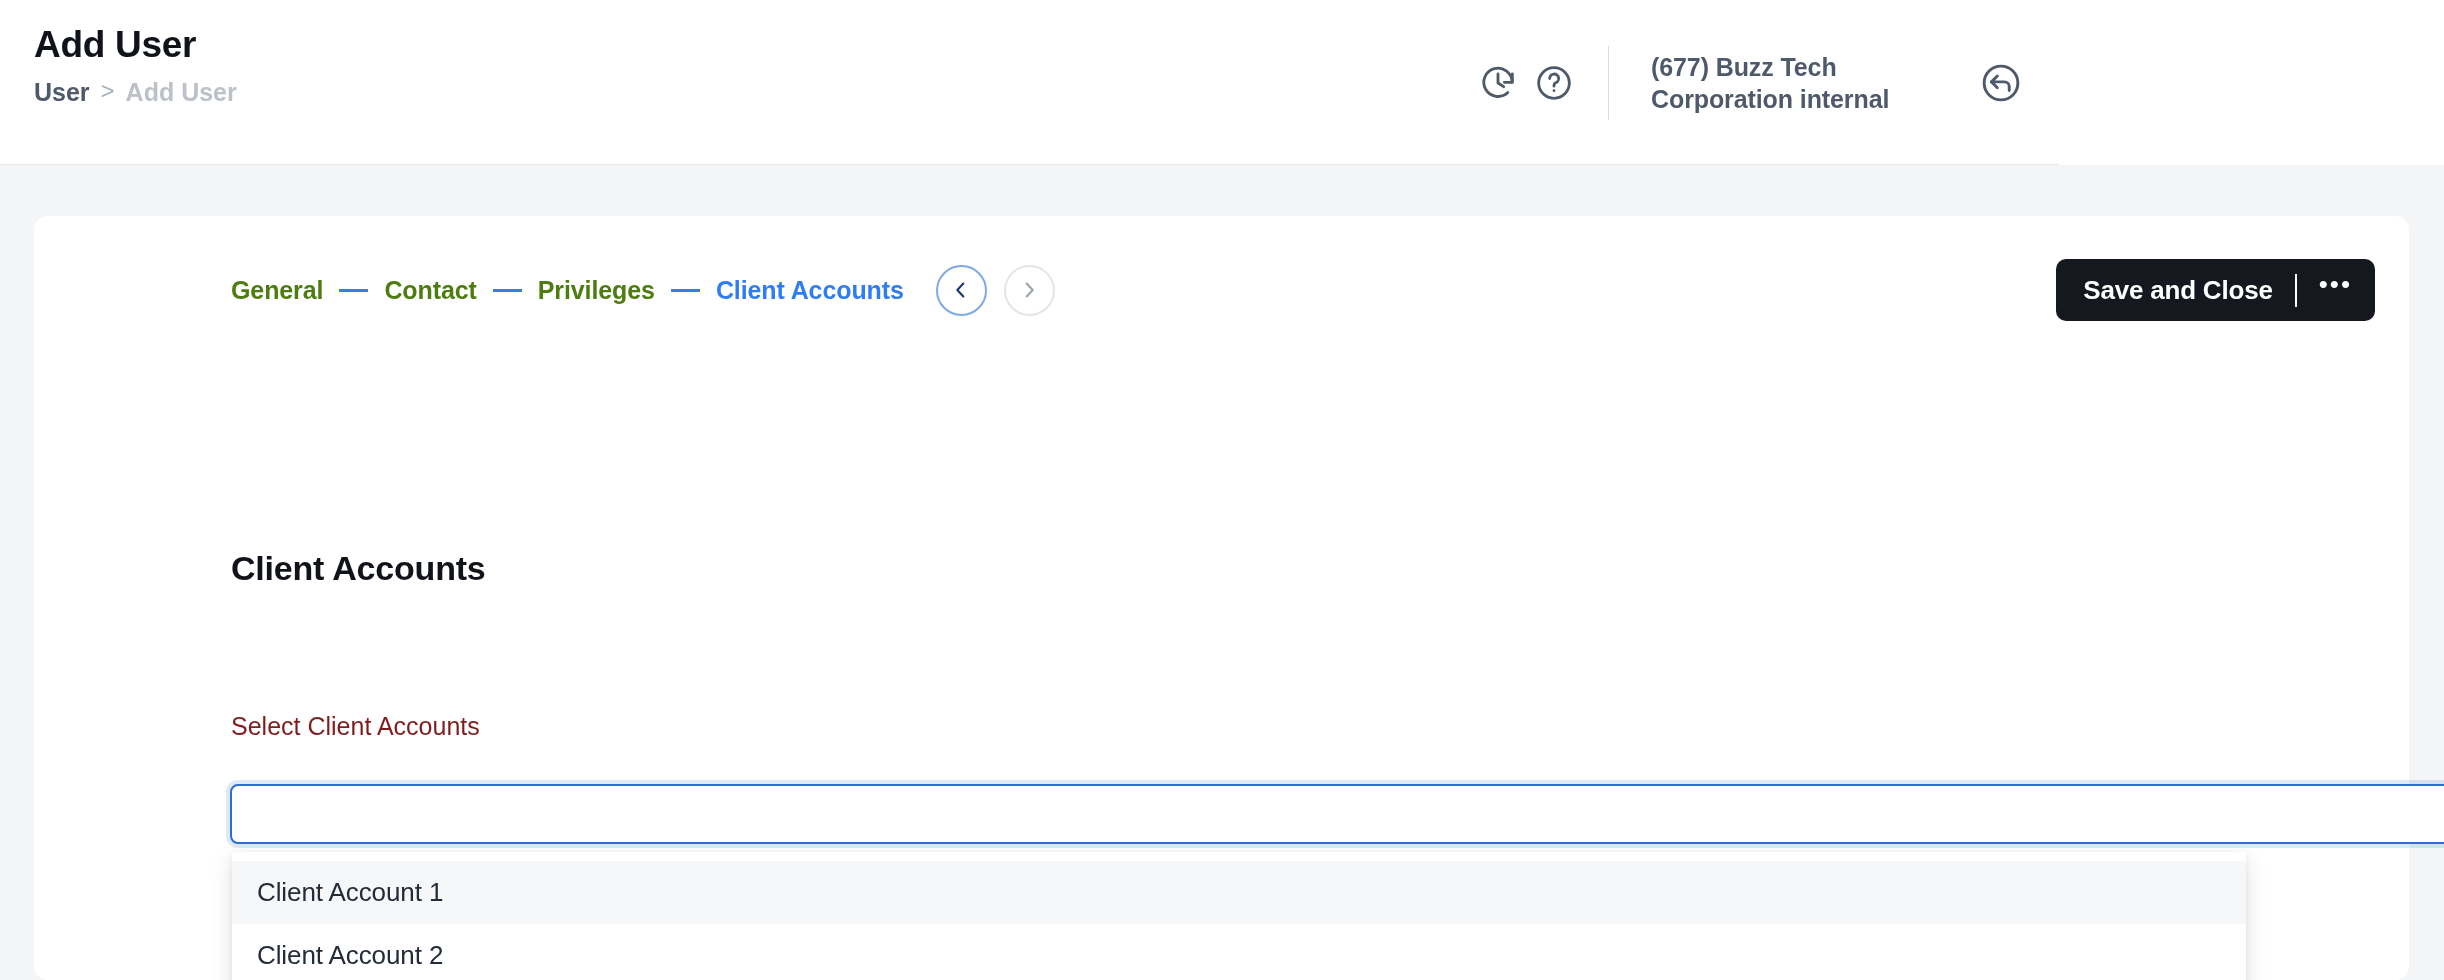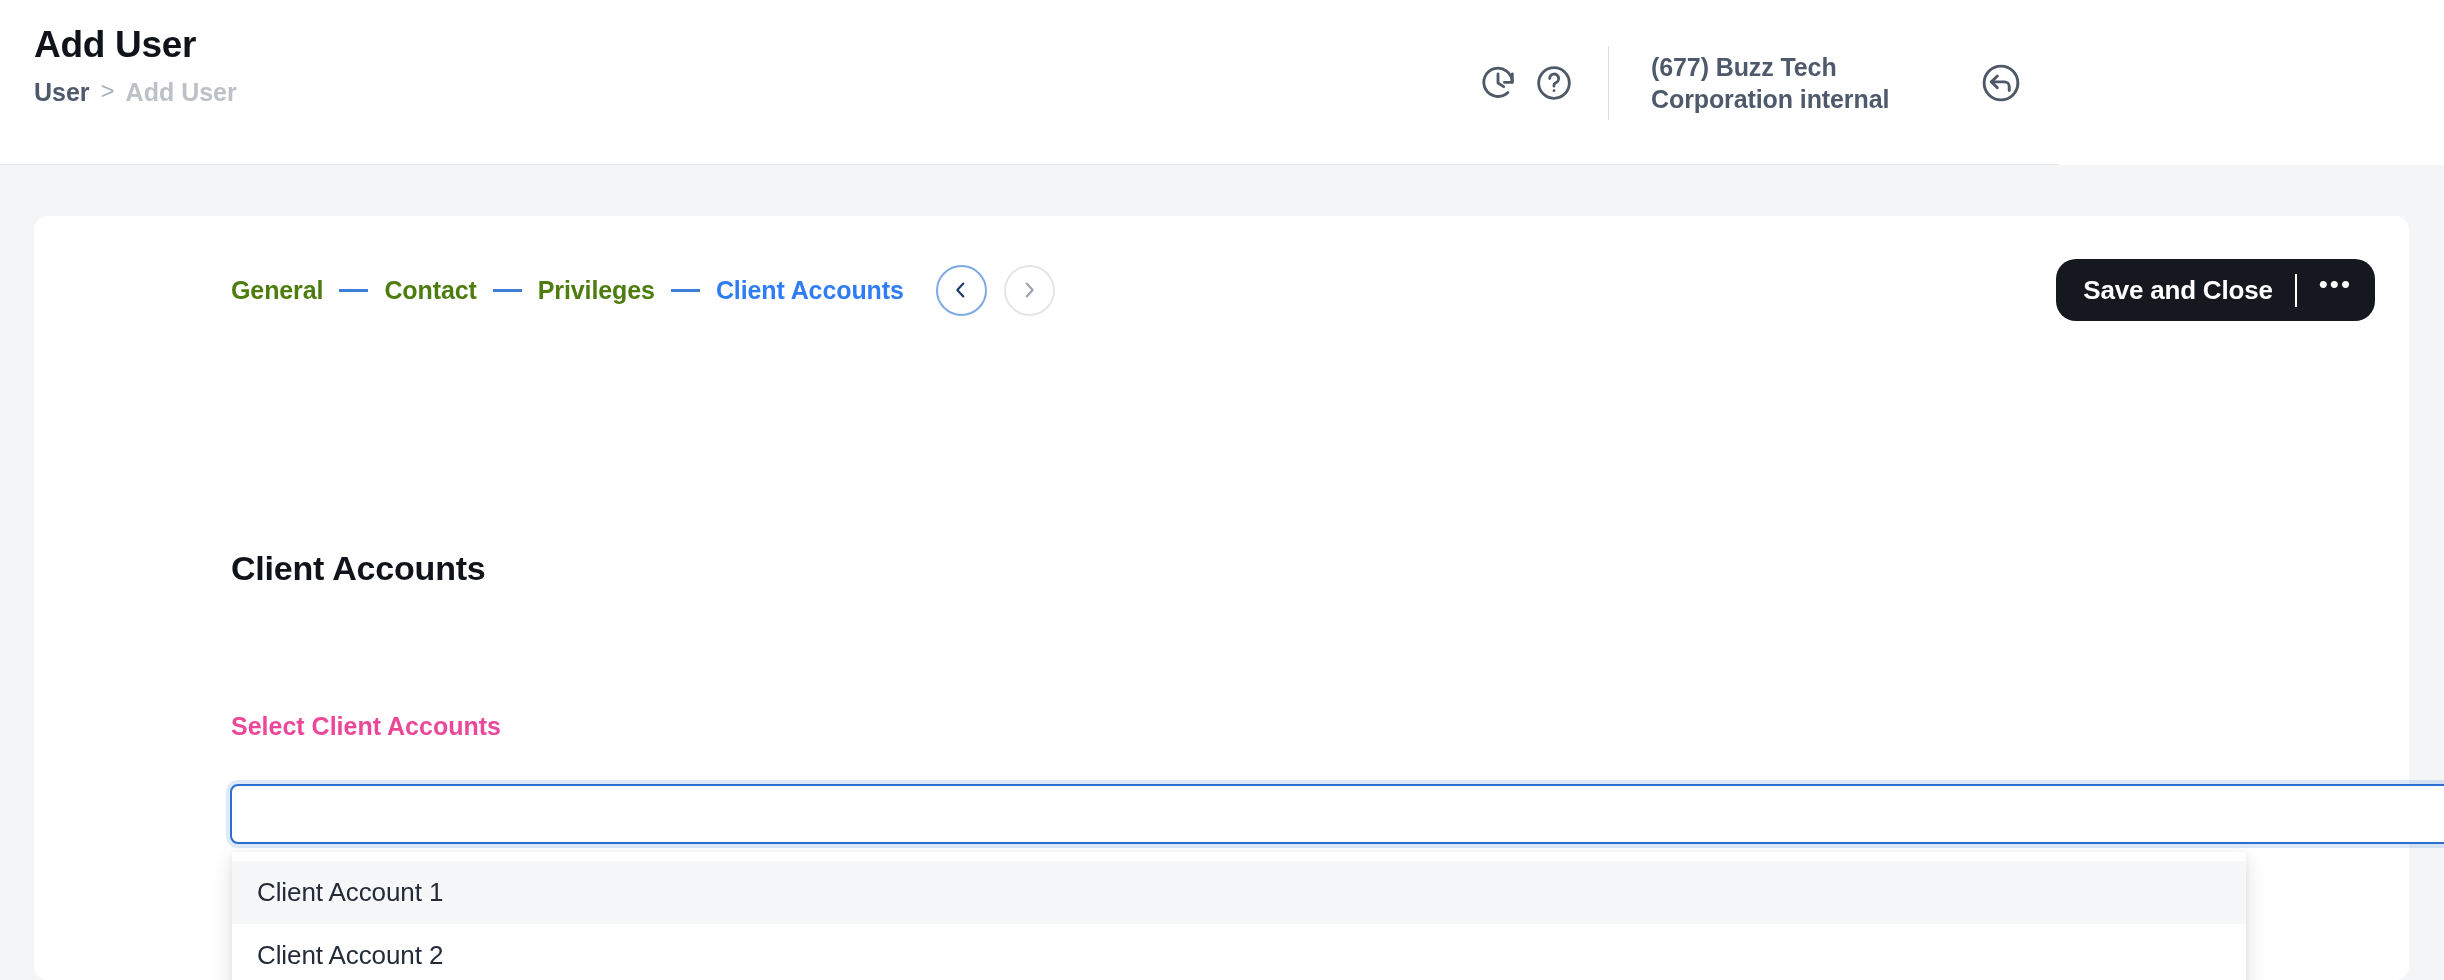--- a/index.html
+++ b/index.html
@@ -168,21 +168,21 @@
     background: #ffffff;
   }
   .nav-btn.prev { border: 2px solid #7fa9e2; color: #1b3a6b; }
   .nav-btn.next { border: 2px solid #e3e5e8; color: #9ba3ad; }
 
   .save-group {
     margin-left: auto;
     display: flex;
     align-items: center;
     background: #15181f;
-    border-radius: 20px;
+    border-radius: 10px;
     height: 62px;
     padding: 0 23px 0 27px;
     cursor: pointer;
   }
   .save-label {
     color: #ffffff;
     font-size: 26px;
     font-weight: 700;
     letter-spacing: -0.2px;
   }
@@ -210,22 +210,22 @@
     color: #10131a;
     letter-spacing: -0.2px;
     transform: translateY(-100%);
   }
 
   .field-label {
     position: absolute;
     left: 197px;
     top: 496px;
     font-size: 25px;
-    font-weight: 700;
-    color: #ec4899;
+    font-weight: 400;
+    color: #7f1d1d;
   }
 
   .select-wrap {
     position: absolute;
     left: 196px;
     top: 540px;
     width: 2236px;
     margin-top: 28px;
   }
 

